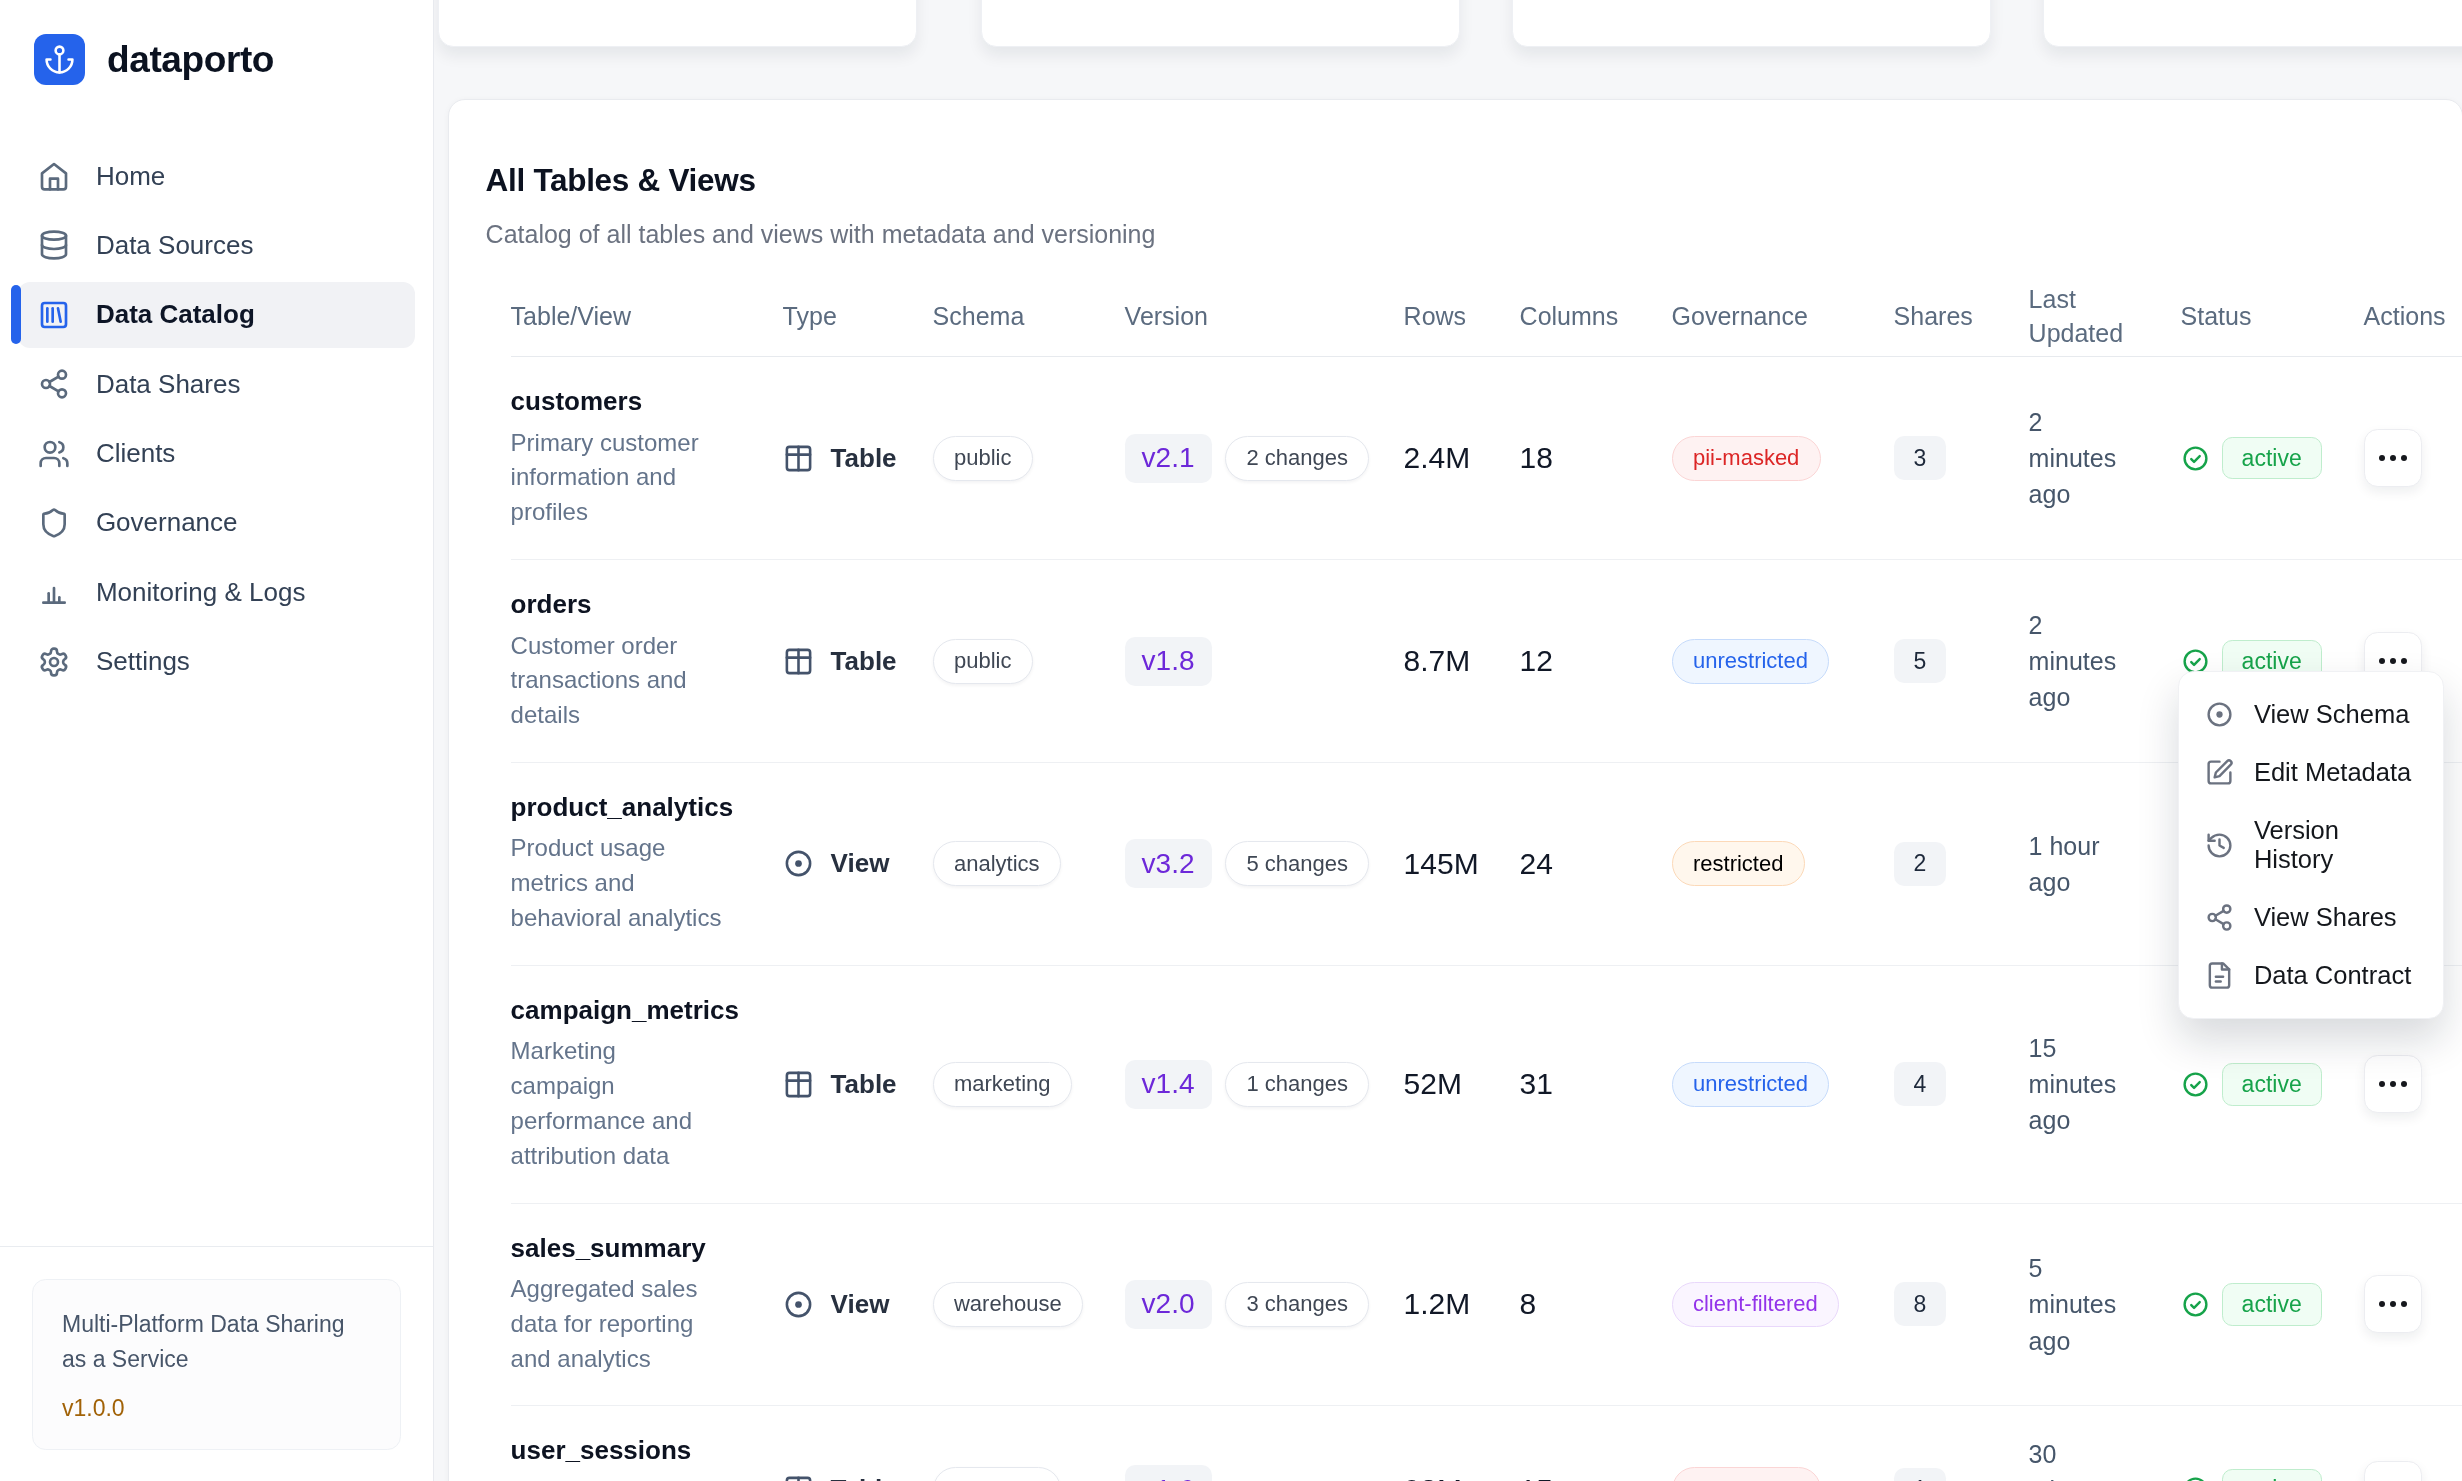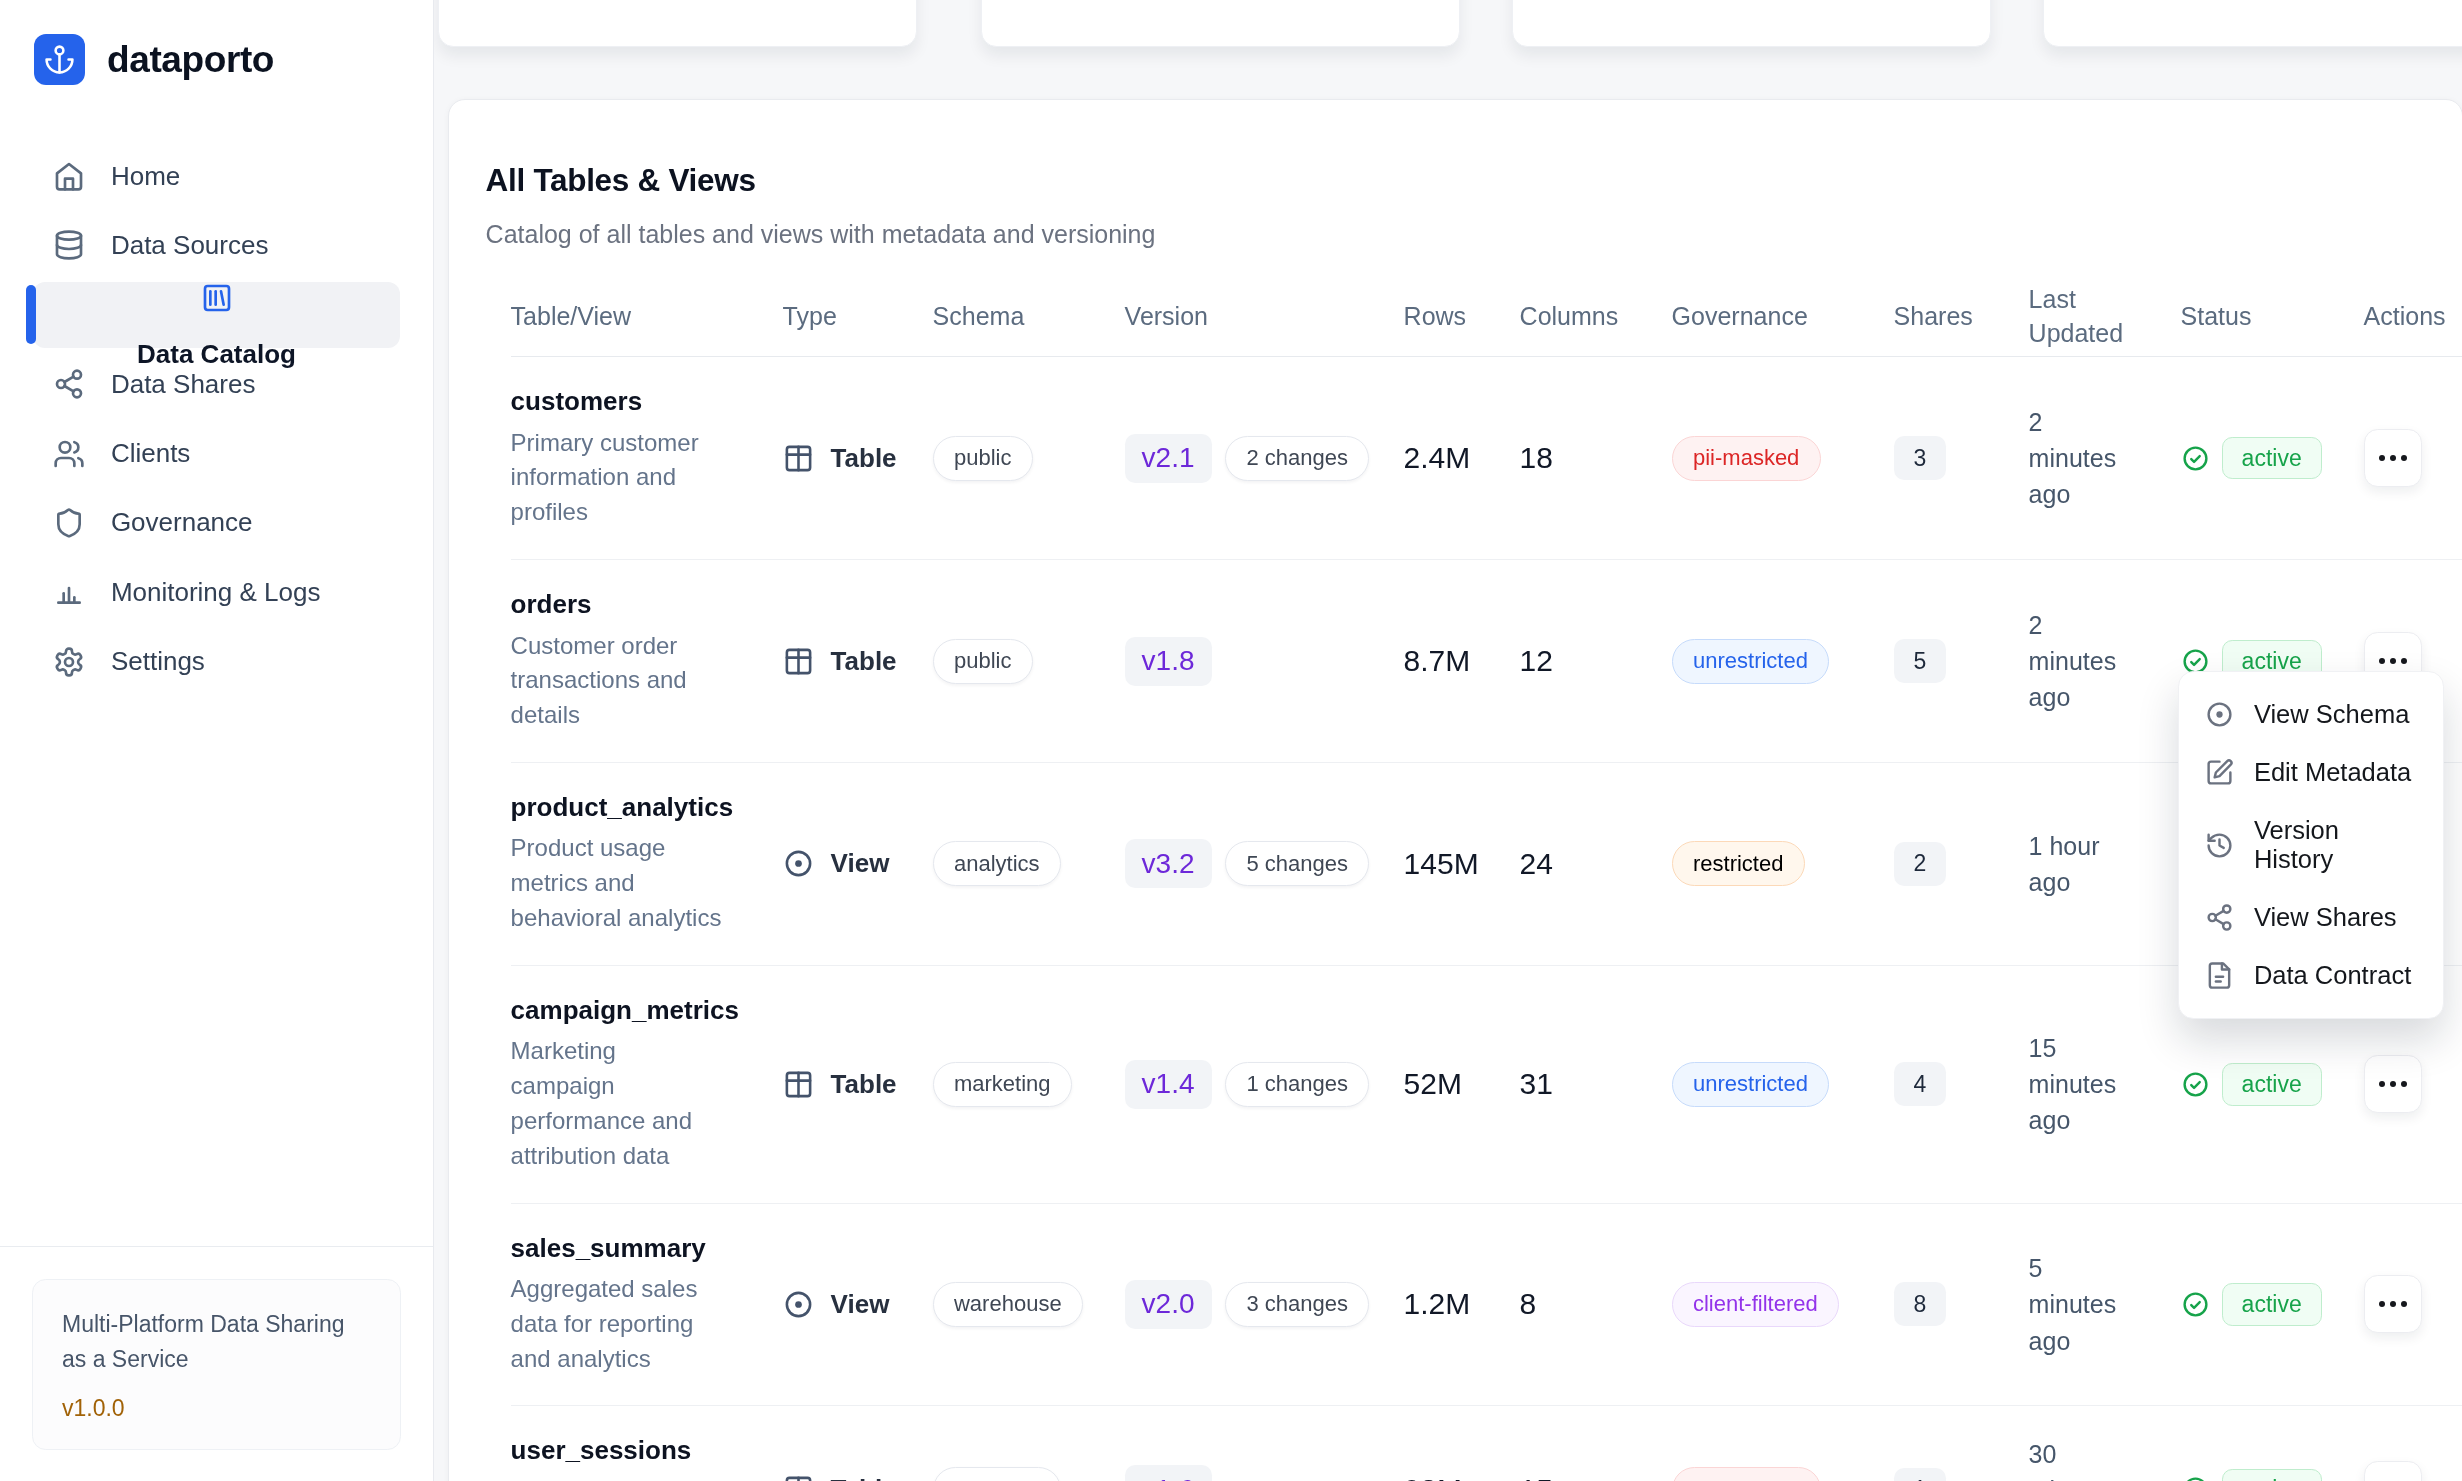--- a/index.html
+++ b/index.html
@@ -14,27 +14,27 @@
   
   .sidebar{
     position:absolute;left:0;top:0;width:434px;height:1482px;
     background:#ffffff;border-right:1.7px solid #e8eaef;
     display:flex;flex-direction:column;box-sizing:border-box;z-index:5;
   }
   .brand{display:flex;align-items:center;gap:22px;padding:34px 34px 24px 34px;}
   .brand-logo{width:51px;height:51px;border-radius:12px;background:#2563eb;
     display:flex;align-items:center;justify-content:center;flex:0 0 auto;}
   .brand-name{font-size:37px;font-weight:700;letter-spacing:-0.4px;color:#0b1220;}
-  .nav{list-style:none;margin:34px 0 0 0;padding:0 33px;flex:1 1 auto;}
+  .nav{list-style:none;margin:34px 0 0 0;padding:0 18px;flex:1 1 auto;}
   .nav-item{
     display:flex;align-items:center;gap:25.5px;height:66px;padding:0 20.4px;margin-bottom:3.4px;
     border-radius:12px;font-size:26px;color:#334155;cursor:pointer;position:relative;
   }
   .nav-item .nicon{color:#5b6a7d;}
-  .nav-item.active{background:#f1f2f5;color:#0d1526;font-weight:700;flex-direction:column;}
+  .nav-item.active{background:#f1f2f5;color:#0d1526;font-weight:700;}
   .nav-item.active .nicon{color:#2563eb;}
   .nav-item.active::before{
     content:"";position:absolute;left:-6.8px;top:3.4px;bottom:3.4px;width:9.4px;
     border-radius:6.8px;background:#2563eb;
   }
   .side-footer{border-top:1.7px solid #e9ecf0;padding:32px;}
   .side-card{
     background:#fcfcfd;border:1.7px solid #eef1f5;border-radius:13.6px;padding:27px 29px;
   }
   .side-card .tagline{font-size:23px;line-height:1.5;color:#475569;}

